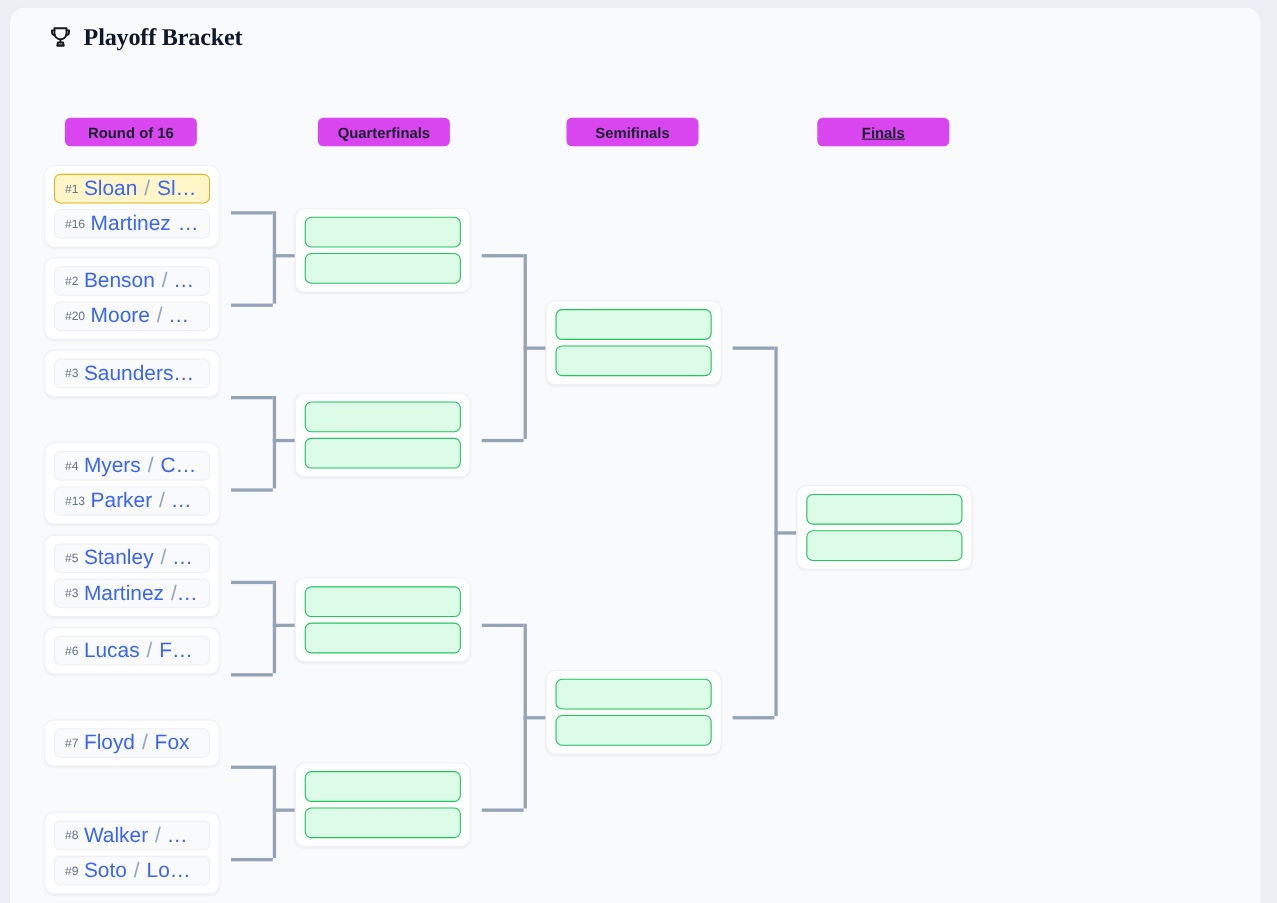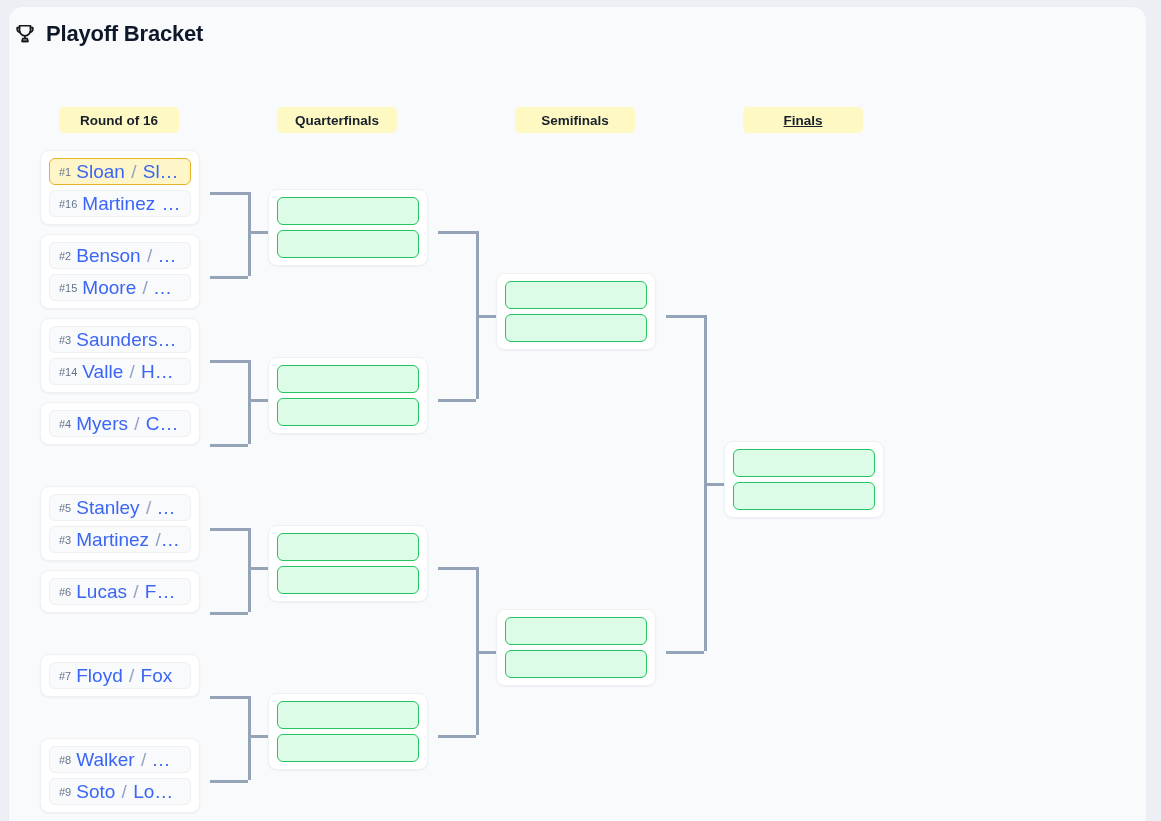--- a/index.html
+++ b/index.html
@@ -21,46 +21,47 @@
     top: 6px;
     width: 1139px;
     height: 860px;
     background: #f8fafc;
     border-radius: 14px;
     border: 1px solid #e9edf2;
   }
   
   .page-title-row {
     position: absolute;
-    left: 14px;
+    left: 44px;
     top: 22px;
     display: flex;
     align-items: center;
     gap: 10px;
+    font-family: Liberation Serif, serif;
   }
   .trophy-icon {
     width: 22px;
     height: 24px;
     display: block;
     color: #1a1a1a;
   }
   .page-title {
     font-size: 22px;
     font-weight: bold;
     color: #0f172a;
     letter-spacing: -0.2px;
     line-height: 1;
   }
 
   
   .round-header {
     position: absolute;
     top: 107px;
     height: 26px;
-    background: #fef9c3;
+    background: #d946ef;
     border-radius: 5px;
     display: flex;
     align-items: center;
     justify-content: center;
     padding: 0 12px;
     font-size: 13.5px;
     font-weight: bold;
     color: #18202c;
     white-space: nowrap;
   }
@@ -134,21 +135,21 @@
       <path d="M18 5h2.5v1.5A3.5 3.5 0 0 1 17.4 10"></path>
       <path d="M12 14v3"></path>
       <path d="M9 20h6"></path>
       <path d="M9.5 17h5l.6 3h-6.2z"></path>
     </svg>
     <div class="page-title">Playoff Bracket</div>
   </div>
 
   <div id="headers">
       <div class="round-header" style="left: 59px; width: 120px;">Round of 16</div>
-      <div class="round-header" style="left: 277px; width: 120px;">Quarterfinals</div>
+      <div class="round-header" style="left: 289px; width: 120px;">Quarterfinals</div>
       <div class="round-header" style="left: 515px; width: 120px;">Semifinals</div>
       <div class="round-header" style="left: 743px; width: 120px; text-decoration: underline;">Finals</div>
     </div>
   <div id="connectors">
       <div class="conn conn-h" style="left: 210px; top: 192px; width: 38px;"></div>
       <div class="conn conn-h" style="left: 210px; top: 276px; width: 38px;"></div>
       <div class="conn conn-v" style="left: 248px; top: 192px; height: 84px;"></div>
       <div class="conn conn-h" style="left: 248px; top: 231px; width: 20px;"></div>
       <div class="conn conn-h" style="left: 210px; top: 360px; width: 38px;"></div>
       <div class="conn conn-h" style="left: 210px; top: 444px; width: 38px;"></div>
@@ -185,39 +186,39 @@
           <span class="seed">#16</span>
           <span class="players">Martinez<span class="sep"> / </span>Flemi...</span>
         </div>
       </div>
       <div class="match" style="left: 40px; top: 234px; width: 160px;">
         <div class="slot filled">
           <span class="seed">#2</span>
           <span class="players">Benson<span class="sep"> / </span>Mcmullen</span>
         </div>
         <div class="slot filled">
-          <span class="seed">#15</span>
+          <span class="seed">#20</span>
           <span class="players">Moore<span class="sep"> / </span>Valenzu...</span>
         </div>
       </div>
       <div class="match" style="left: 40px; top: 318px; width: 160px;">
         <div class="slot filled">
           <span class="seed">#3</span>
           <span class="players">Saunders<span class="sep"> / </span>Dalton</span>
         </div>
-        <div class="slot filled">
-          <span class="seed">#14</span>
-          <span class="players">Valle<span class="sep"> / </span>Harrell</span>
-        </div>
       </div>
       <div class="match" style="left: 40px; top: 402px; width: 160px;">
         <div class="slot filled">
           <span class="seed">#4</span>
           <span class="players">Myers<span class="sep"> / </span>Charles</span>
         </div>
+        <div class="slot filled">
+          <span class="seed">#13</span>
+          <span class="players">Parker<span class="sep"> / </span>Mills</span>
+        </div>
       </div>
       <div class="match" style="left: 40px; top: 486px; width: 160px;">
         <div class="slot filled">
           <span class="seed">#5</span>
           <span class="players">Stanley<span class="sep"> / </span>Wood</span>
         </div>
         <div class="slot filled">
           <span class="seed">#3</span>
           <span class="players">Martinez<span class="sep"> / </span>Hopki...</span>
         </div>

